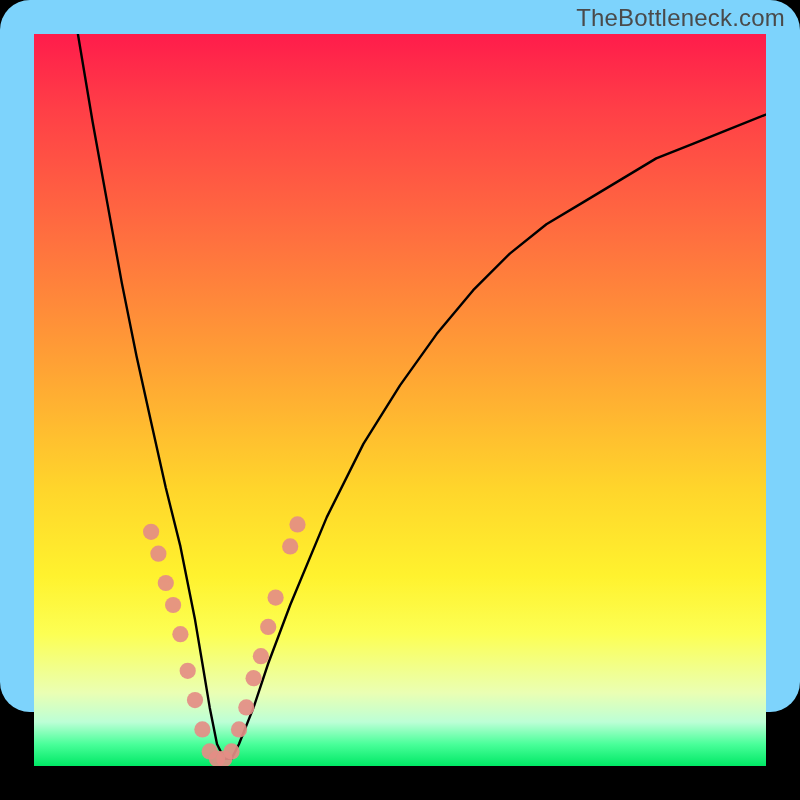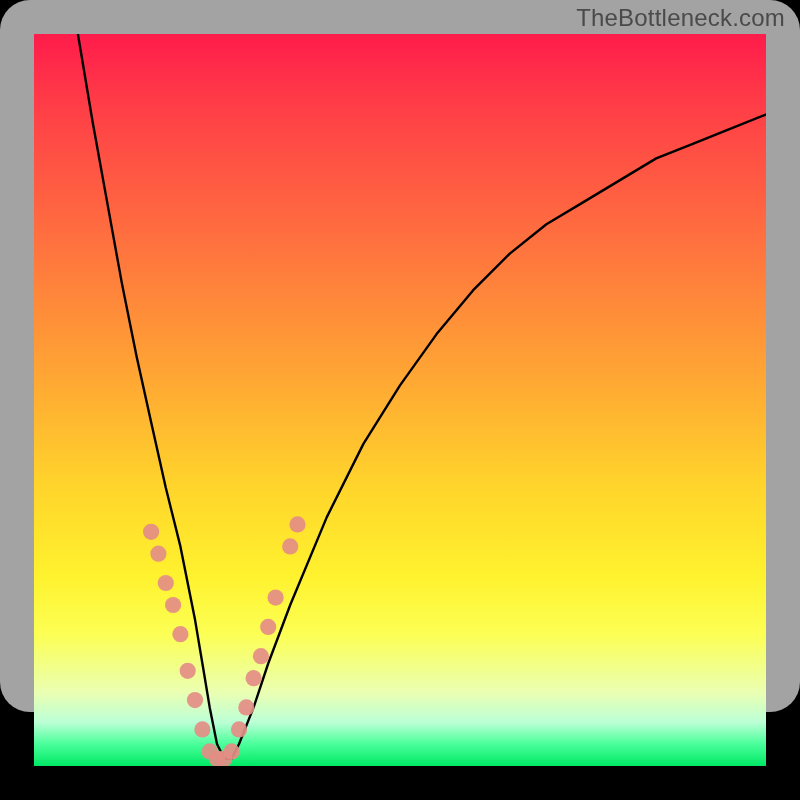--- a/index.html
+++ b/index.html
@@ -10,21 +10,21 @@
     overflow: hidden;
     background: #000;
     font-family: Arial, Helvetica, sans-serif;
   }
   .frame {
     position: absolute;
     left: 0;
     top: 0;
     width: 800px;
     height: 712px;
-    background: #a3a3a3;
+    background: #7dd3fc;
     border-radius: 30px;
   }
   .plot {
     position: absolute;
     left: 34px;
     top: 34px;
     width: 732px;
     height: 732px;
     
     background: linear-gradient(

